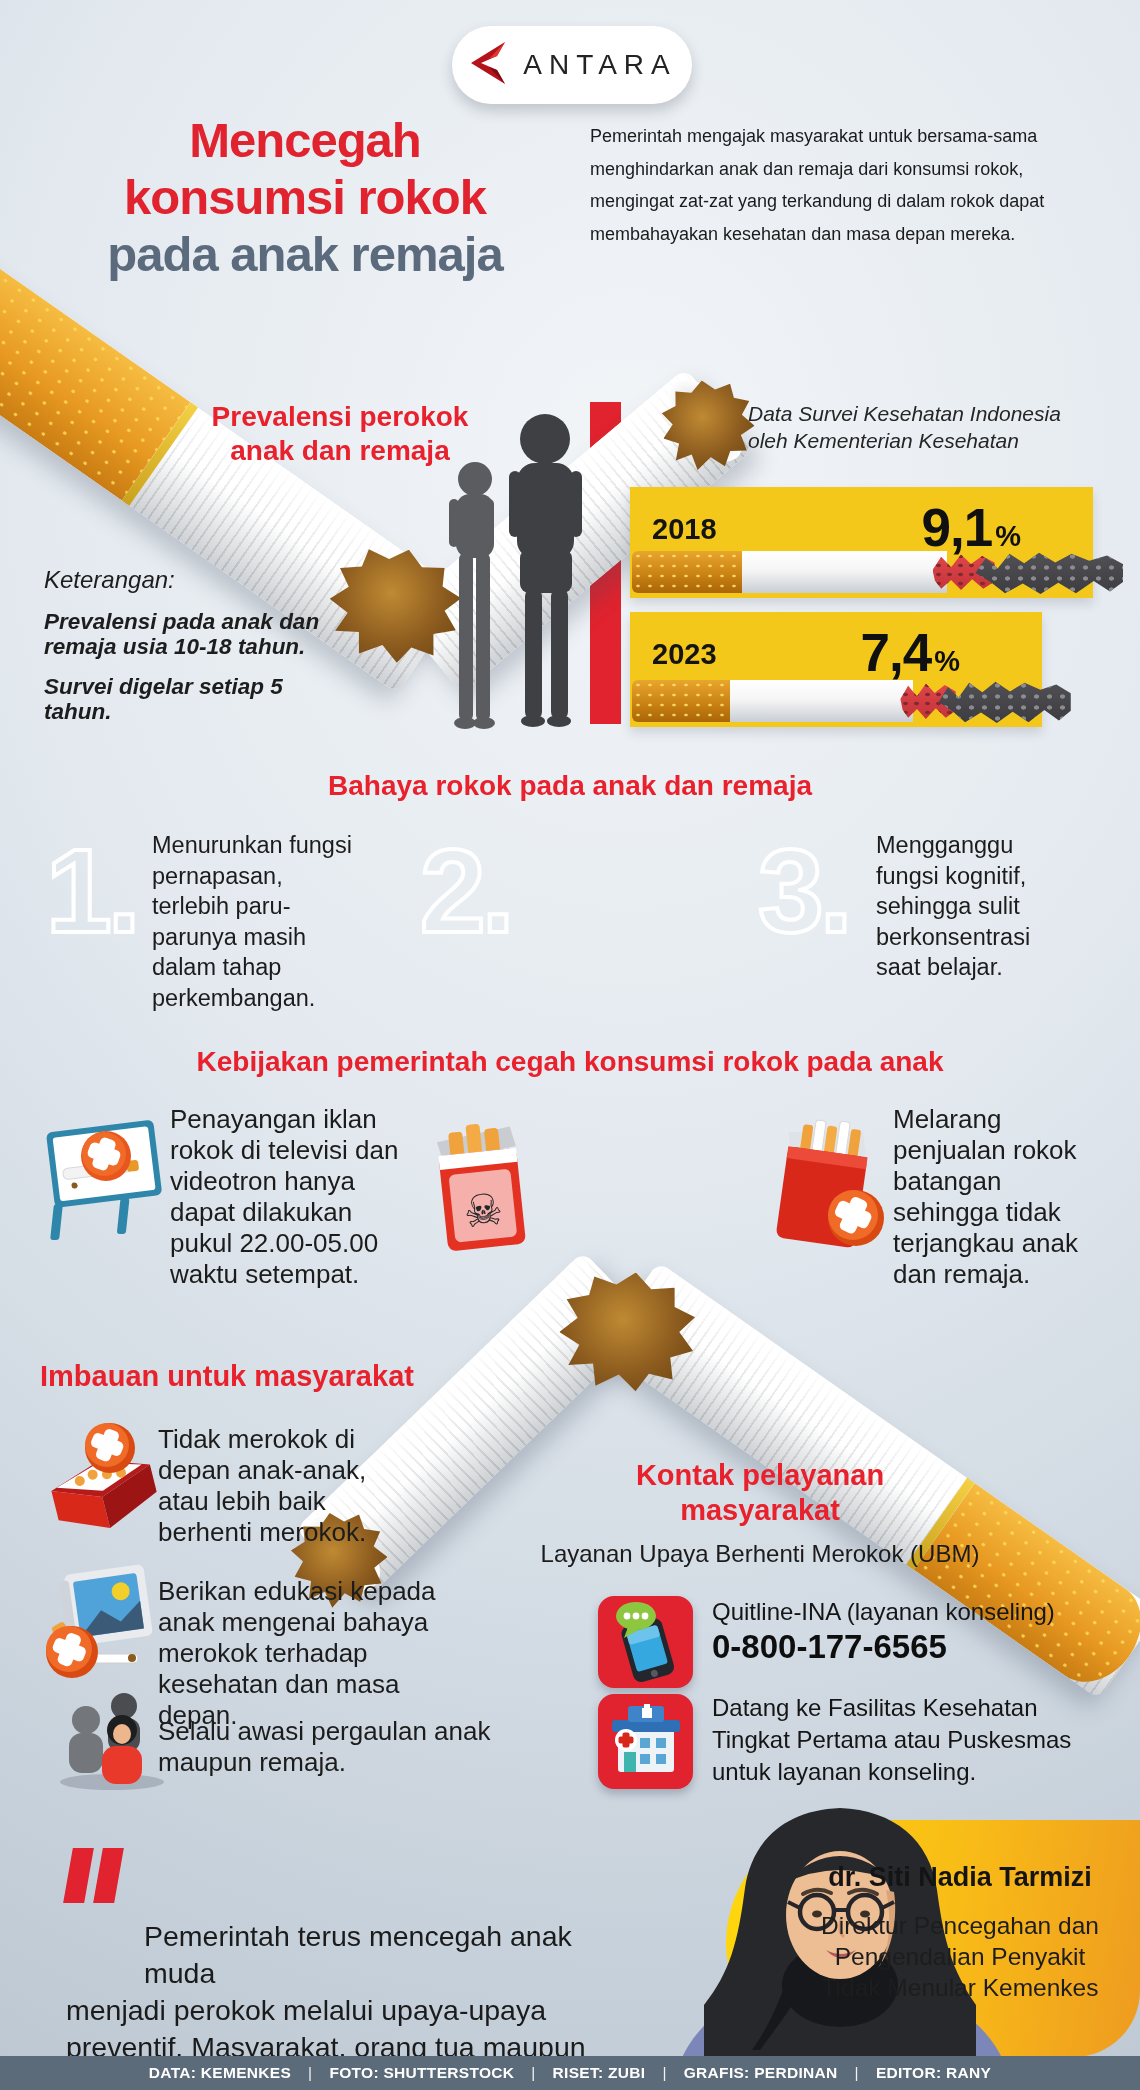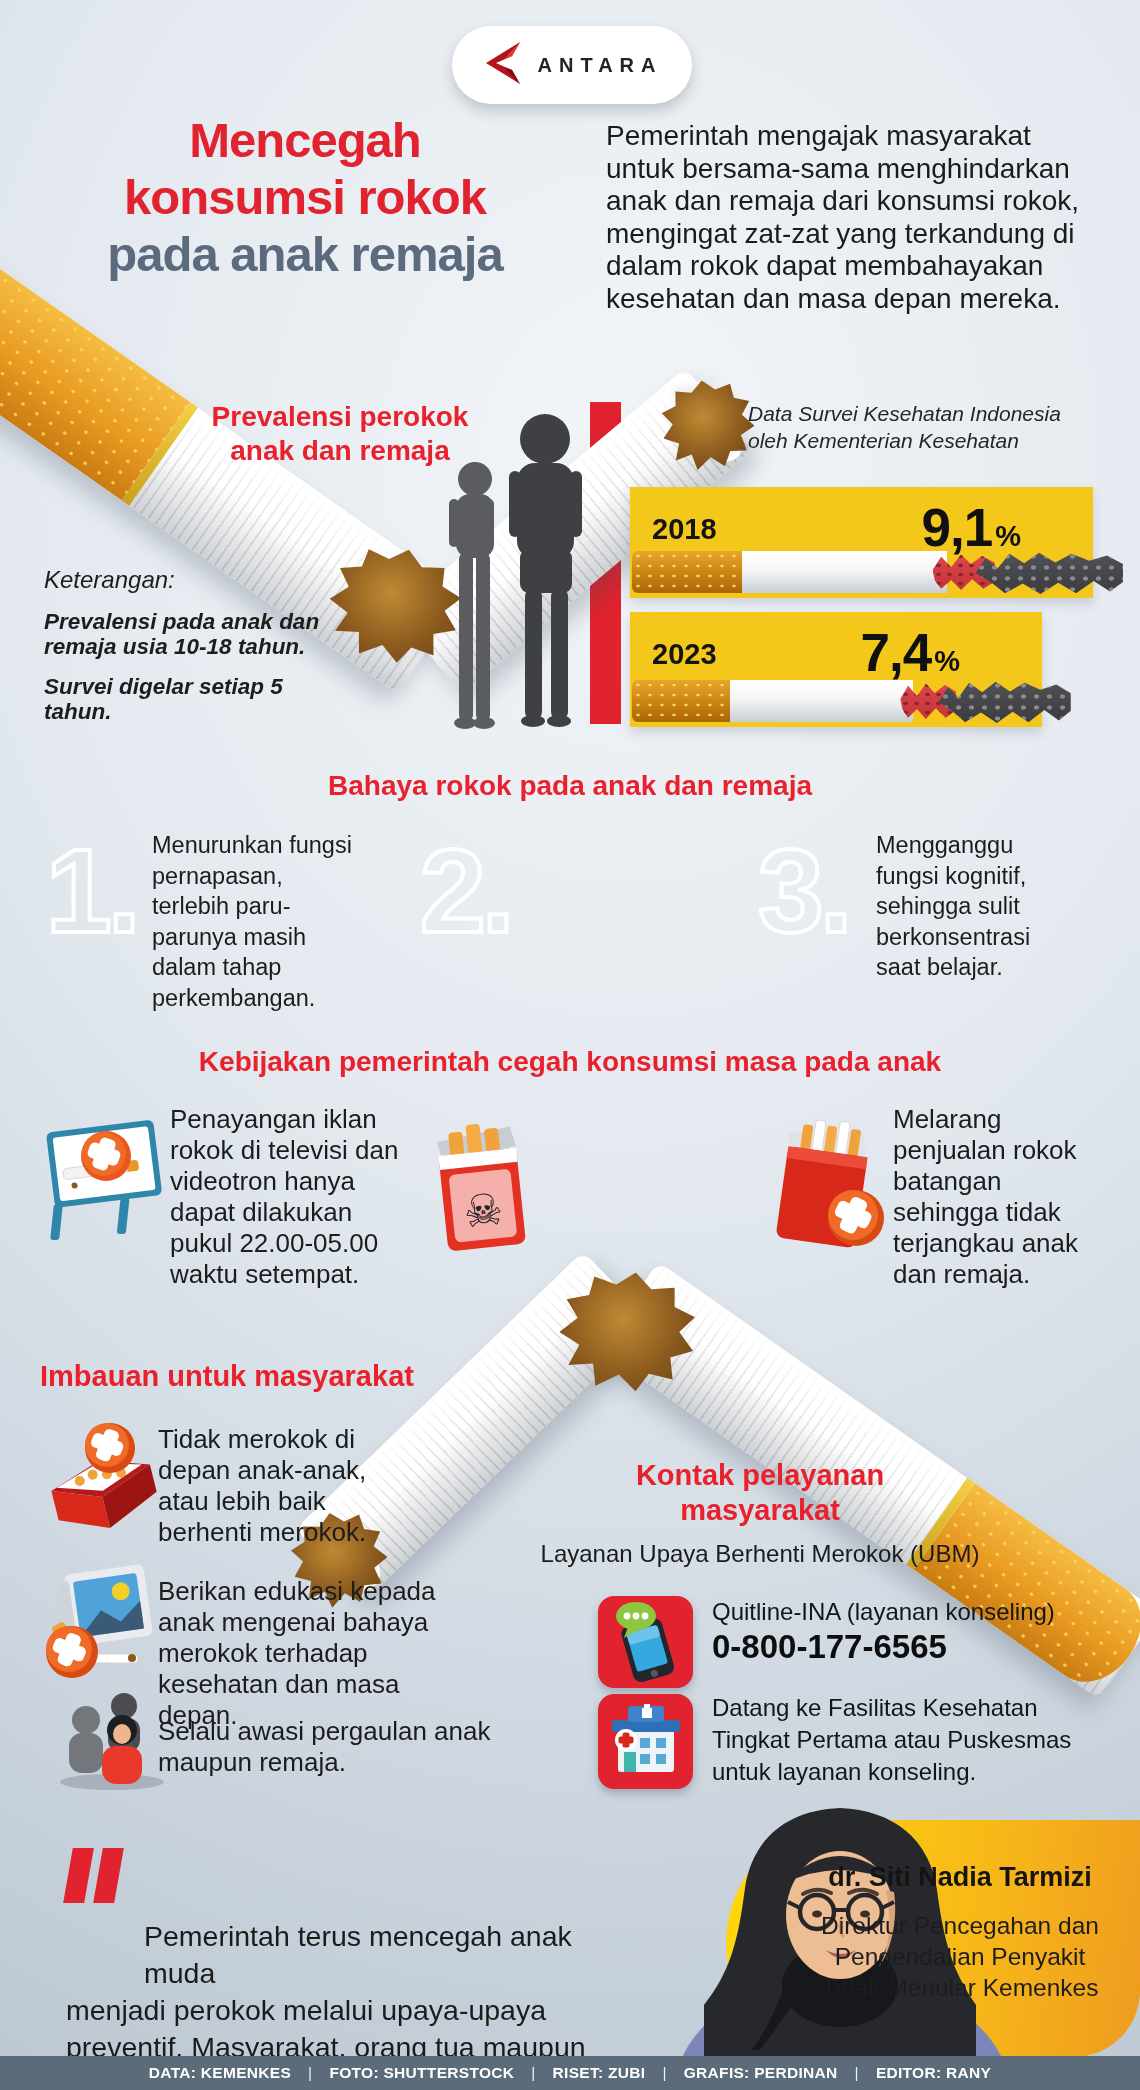--- a/index.html
+++ b/index.html
@@ -3,27 +3,27 @@
 <meta charset="utf-8">
 <style>
   html,body{margin:0;padding:0;background:#9aa5b0;font-family:"Liberation Sans",sans-serif;}
   .canvas{position:relative;width:1140px;height:2090px;margin:0 auto;overflow:hidden;
     background:radial-gradient(140% 90% at 55% 22%, #f2f5f8 0%, #e3e9ef 38%, #cfd8e1 68%, #b9c4cf 100%);}
   .abs{position:absolute;}
 
   
   .logo-pill{left:452px;top:26px;width:240px;height:78px;background:#fff;border-radius:40px;
     box-shadow:0 7px 14px rgba(40,50,65,.22);display:flex;align-items:center;justify-content:center;gap:12px;z-index:6;}
-  .logo-name{font-weight:bold;font-size:20px;letter-spacing:7px;color:#232323;}
+  .logo-name{font-weight:normal;font-size:28px;letter-spacing:7px;color:#232323;}
 
   
   .title{left:62px;top:112px;width:486px;text-align:center;font-weight:bold;font-size:49px;line-height:57px;letter-spacing:-1px;z-index:5;}
   .title .t-red{color:#e0232e;display:block;}
   .title .t-slate{color:#5b6a7d;display:block;}
-  .intro{left:590px;top:120px;width:478px;font-size:28px;line-height:32.5px;color:#1b1b1b;z-index:5;margin-left:16px;}
+  .intro{left:590px;top:120px;width:478px;font-size:18px;line-height:32.5px;color:#1b1b1b;z-index:5;}
 
   
   .cig{position:absolute;transform-origin:0 50%;border-radius:12px;z-index:2;
     box-shadow:0 14px 22px rgba(60,72,90,.25);}
   .cig .c-body{position:absolute;inset:0;border-radius:inherit;
     background:linear-gradient(180deg,rgba(255,255,255,.97) 0%,rgba(255,255,255,.35) 42%,rgba(92,102,114,.30) 100%),
       repeating-linear-gradient(90deg,#ffffff 0 7px,#dedede 7px 9px);}
   .cig .c-filter{position:absolute;top:0;bottom:0;left:0;border-radius:12px 0 0 12px;
     background:radial-gradient(rgba(255,218,92,.85) 1.6px,transparent 2.2px),
       linear-gradient(180deg,#f6bc42 0%,#e89a22 55%,#c97c12 100%);background-size:17px 13px,auto;}
@@ -204,21 +204,21 @@
   </div>
 
   <div class="abs sec-heading dangers-heading">Bahaya rokok pada anak dan remaja</div>
 
   <div class="abs d-num" style="left:46px;top:832px;">1.</div>
   <div class="abs d-text" style="left:152px;top:830px;width:208px;">Menurunkan fungsi pernapasan, terlebih paru-parunya masih dalam tahap perkembangan.</div>
   <div class="abs d-num" style="left:420px;top:832px;">2.</div>
   <div class="abs d-num" style="left:758px;top:832px;">3.</div>
   <div class="abs d-text" style="left:876px;top:830px;width:196px;">Mengganggu fungsi kognitif, sehingga sulit berkonsentrasi saat belajar.</div>
 
-  <div class="abs sec-heading" style="left:0;top:1046px;width:1140px;text-align:center;">Kebijakan pemerintah cegah konsumsi masa pada anak</div>
+  <div class="abs sec-heading" style="left:0;top:1046px;width:1140px;text-align:center;">Kebijakan pemerintah cegah konsumsi rokok pada anak</div>
 
   <div class="abs" style="left:42px;top:1108px;z-index:5;">
     <svg width="130" height="140" viewBox="0 0 130 140">
       <rect x="22" y="96" width="9" height="36" rx="3" fill="#2e86ab" transform="skewX(-6)"></rect>
       <rect x="88" y="90" width="9" height="36" rx="3" fill="#2e86ab" transform="skewX(-6)"></rect>
       <g transform="rotate(-7 60 55)">
         <rect x="8" y="18" width="108" height="76" rx="6" fill="#2e86ab"></rect>
         <rect x="14" y="24" width="96" height="64" rx="3" fill="#ffffff"></rect>
         <rect x="20" y="56" width="70" height="11" rx="5" fill="#f3f3f3" stroke="#d8d8d8"></rect>
         <rect x="84" y="56" width="12" height="11" rx="3" fill="#e8992a"></rect>

